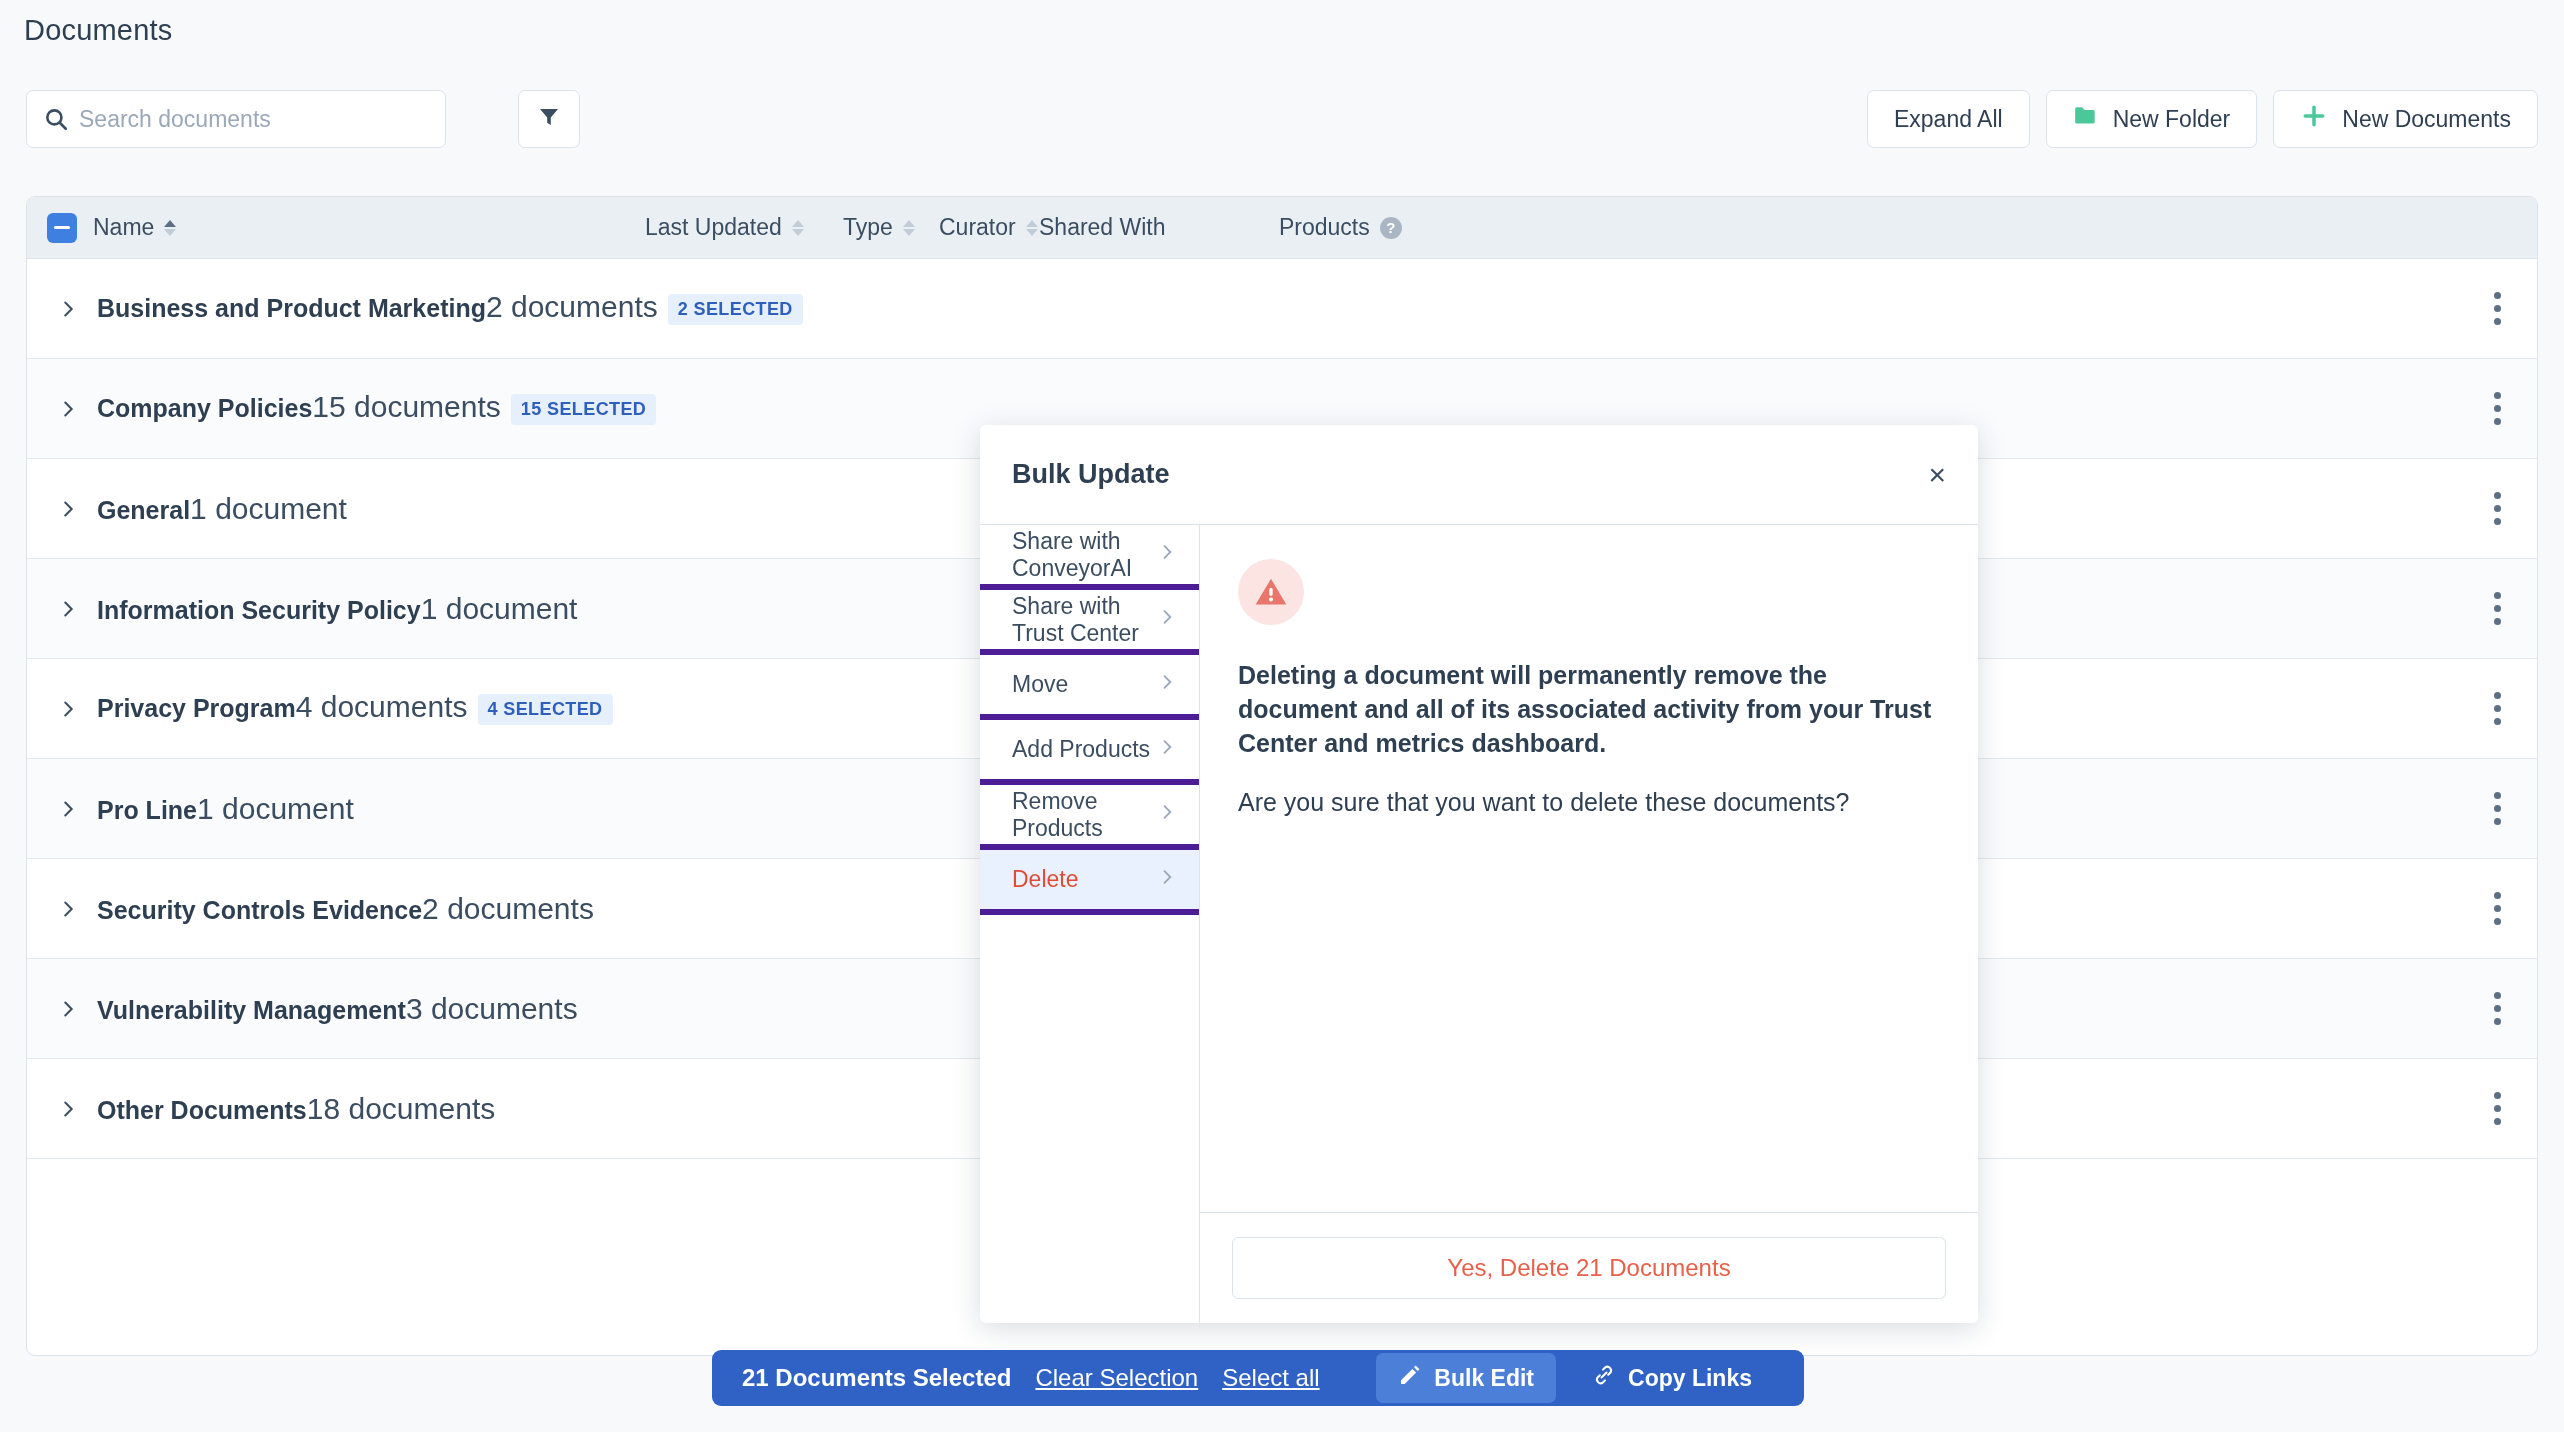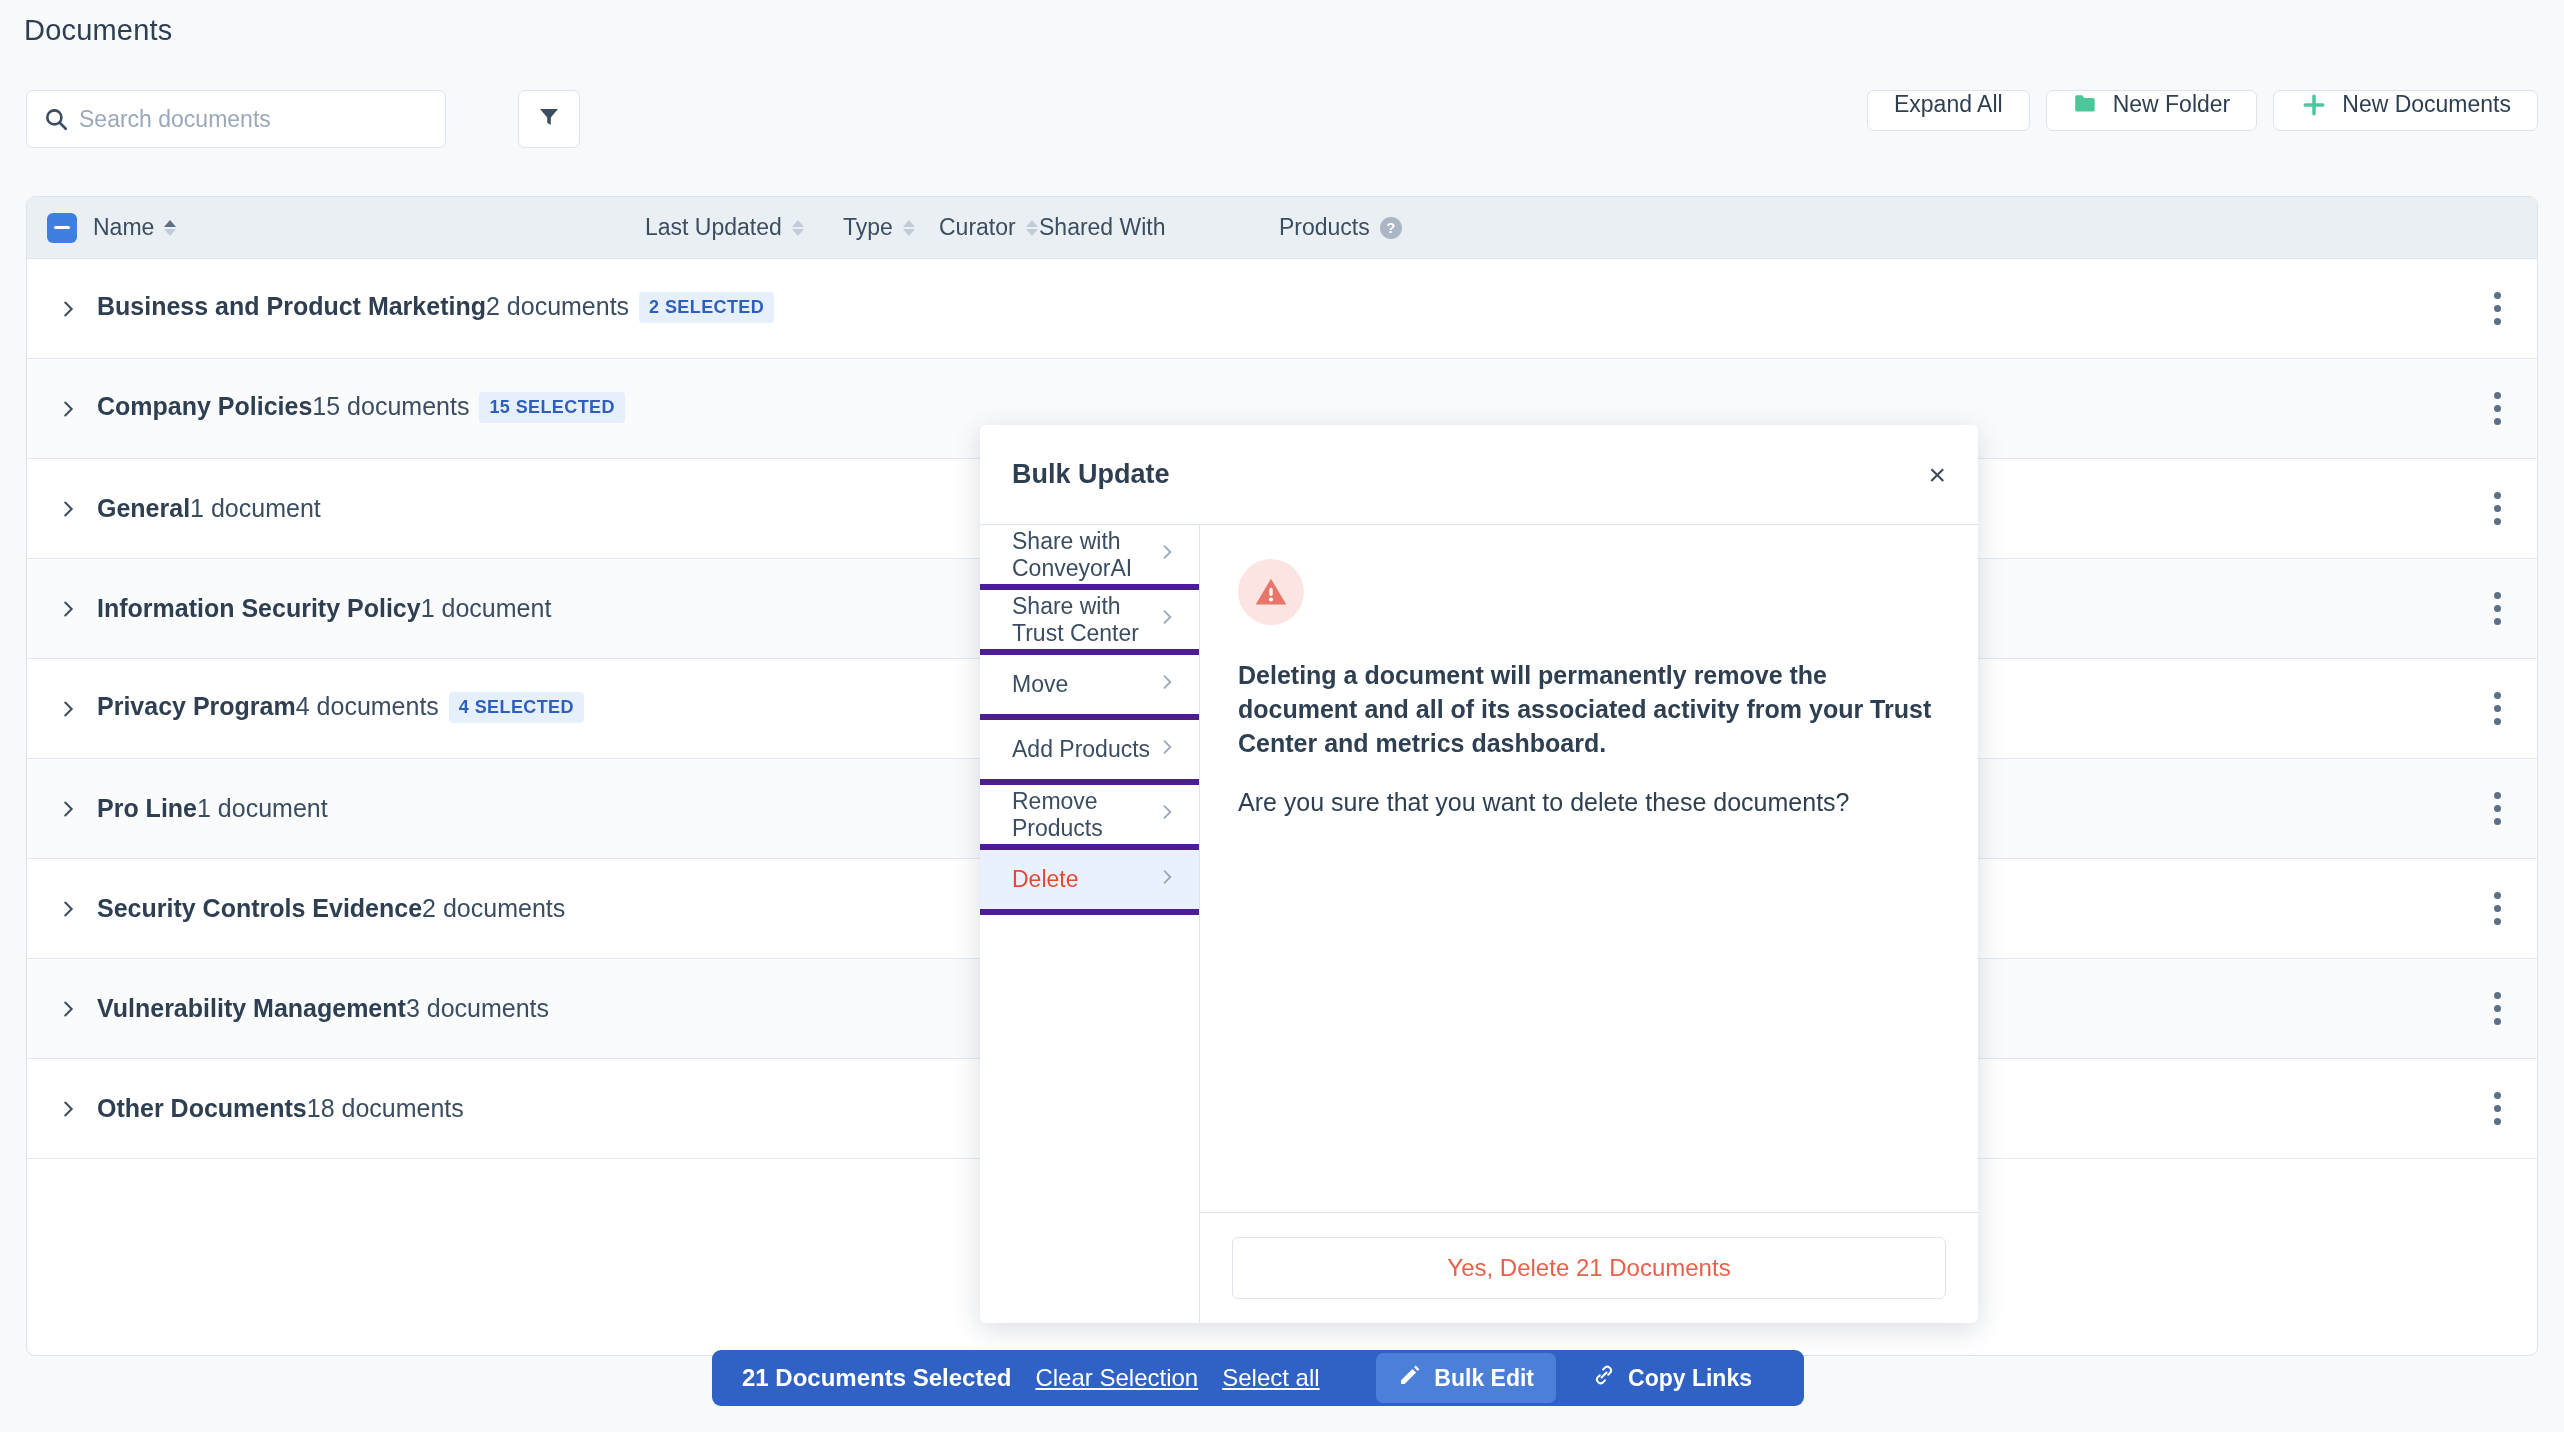--- a/index.html
+++ b/index.html
@@ -41,22 +41,22 @@
     background: #fff; border: 1px solid #dde3ea; border-radius: 7px;
     display: flex; align-items: center; justify-content: center;
     cursor: pointer;
   }
 
   .toolbar-right {
     position: absolute; right: 26px; top: 0;
     display: flex; gap: 16px; align-items: center;
   }
   .tbtn {
-    height: 41px; background: #fff; border: 1px solid #dde3ea; border-radius: 7px;
-    display: flex; gap: 14px; padding: 0 26px;
+    height: 58px; background: #fff; border: 1px solid #dde3ea; border-radius: 7px;
+    display: flex; align-items: center; gap: 14px; padding: 12px 26px;
     font-size: 23px; color: #2e3f52; cursor: pointer; white-space: nowrap;
   }
 
   
   .table-card {
     position: absolute; left: 26px; top: 196px;
     width: 2512px; height: 1160px;
     background: #fff;
     border: 1px solid #dde3ea; border-radius: 9px;
     overflow: hidden;
@@ -98,21 +98,21 @@
     display: flex; align-items: center; position: relative;
     background: #fafbfd;
   }
   .row:nth-child(odd) { background: #fff; }
   .chev {
     position: absolute; left: 28px; width: 26px; height: 26px; cursor: pointer;
     display: flex; align-items: center; justify-content: center;
   }
   .row-label { position: absolute; left: 70px; display: flex; align-items: baseline; gap: 0; }
   .folder-name { font-size: 25px; font-weight: bold; color: #2e3f52; }
-  .doc-count { font-size: 25px; color: #3b4d61; }
+  .doc-count { font-size: 30px; color: #3b4d61; }
   .sel-badge {
     margin-left: 10px; background: #e6f0fd; color: #2f5fbd;
     font-size: 18px; font-weight: bold; letter-spacing: .4px;
     padding: 5px 10px; border-radius: 4px; position: relative; top: -2px;
   }
   .kebab {
     position: absolute; right: 36px; display: flex; flex-direction: column; gap: 6px; cursor: pointer;
   }
   .kebab i { width: 7px; height: 7px; border-radius: 50%; background: #5c6f84; display: block; }
 

